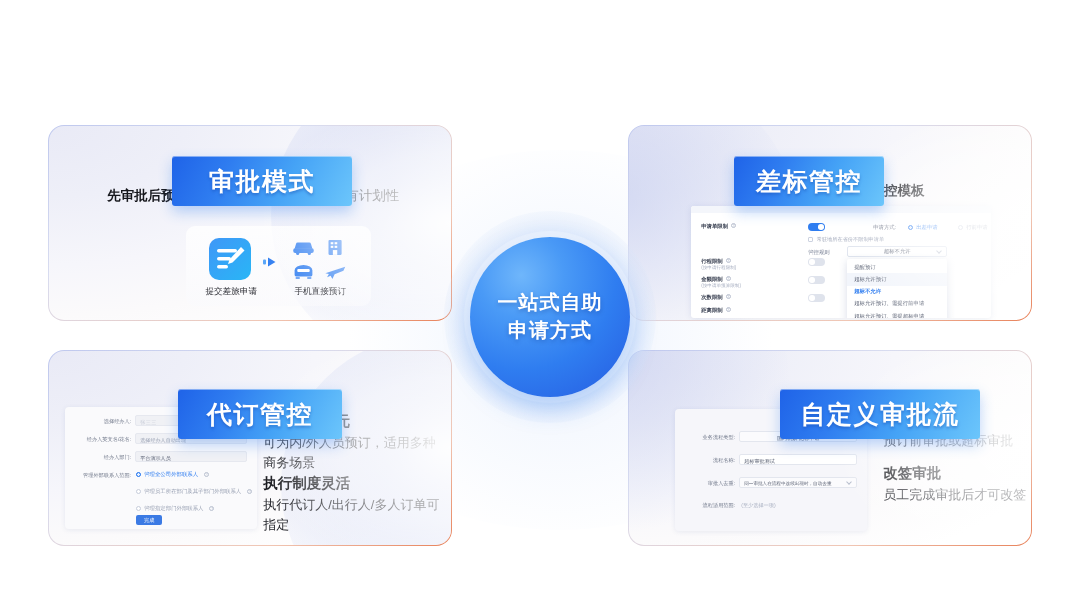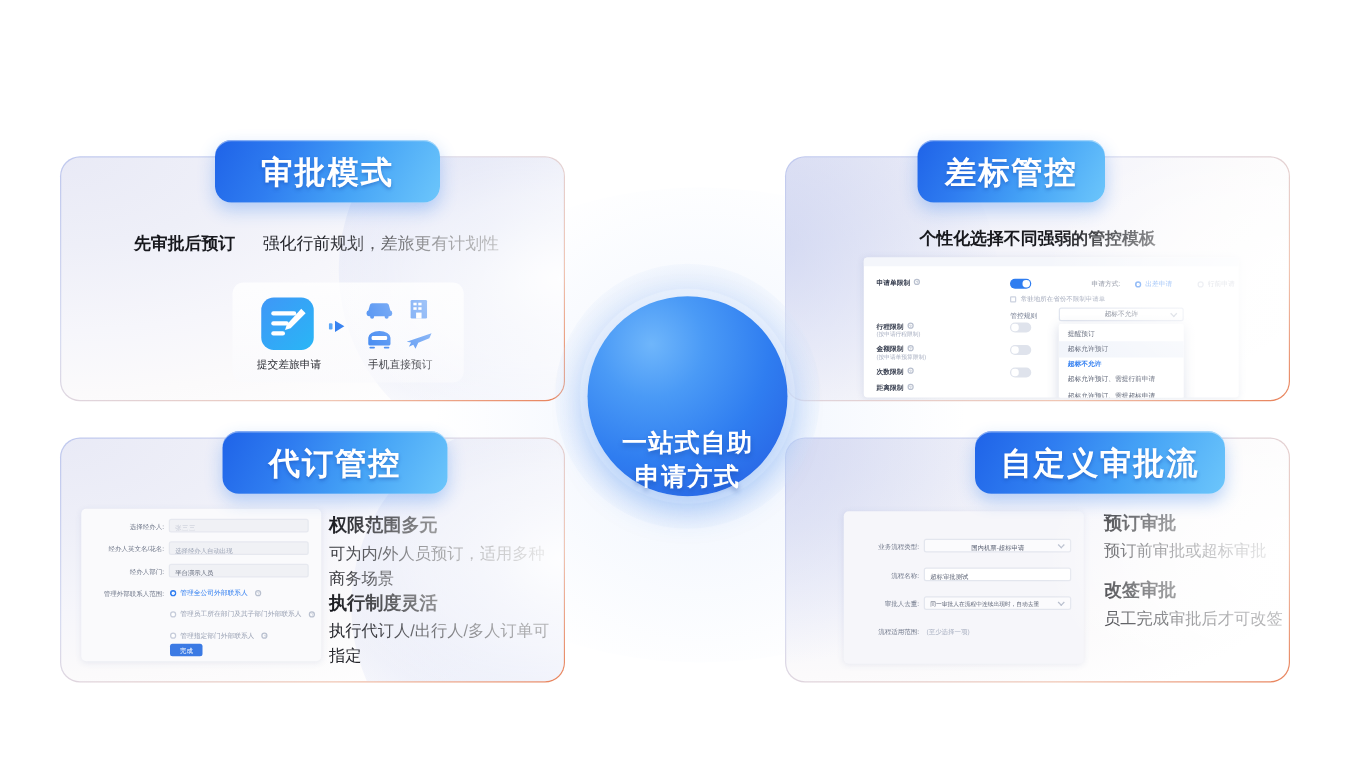--- a/index.html
+++ b/index.html
@@ -40,35 +40,36 @@
 
   #card-tl { left:48px;  top:125px; width:404px; height:196px; }
   #card-tr { left:628px; top:125px; width:404px; height:196px; }
   #card-bl { left:48px;  top:350px; width:404px; height:196px; }
   #card-br { left:628px; top:350px; width:404px; height:196px; }
 
   
   .pill {
     position: absolute;
     height: 50px;
-    border-radius: 13px;
+    border-radius: 3px;
     background: linear-gradient(118deg,#1f63e8 0%, #2f7df0 30%, #45a3f6 62%, #6cc6fb 100%);
     box-shadow: 0 6px 14px rgba(47,125,240,.32), 0 1px 0 rgba(255,255,255,.45) inset;
     display:flex; align-items:center; justify-content:center;
     z-index: 6;
+    margin-top: 44px;
   }
   .pill span {
     font-size: 25px; font-weight: 700; letter-spacing: 1.5px;
     color:#ffffff;
     text-shadow: 0 2px 3px rgba(22,70,170,.45);
     font-family: "Liberation Sans","DejaVu Sans",sans-serif;
   }
   #pill-tl { left:172px; top:112px; width:180px; }
   #pill-tr { left:734px; top:112px; width:150px; }
-  #pill-bl { left:178px; top:345px; width:180px; }
+  #pill-bl { left:178px; top:345px; width:164px; }
   #pill-br { left:780px; top:345px; width:200px; }
 
   
   .tl-head { position:absolute; left:58px; top:60px; white-space:nowrap; }
   .tl-head .b { font-size:13.5px; font-weight:700; color:#17181d; }
   .tl-head .n { font-size:13.5px; font-weight:400; color:#23242a; margin-left:22px; }
 
   .illus {
     position:absolute; left:137px; top:100px; width:185px; height:80px;
     border-radius:9px;
@@ -151,21 +152,21 @@
 
   
   #centerwrap { position:absolute; left:470px; top:237px; width:160px; height:160px; z-index:8; }
   #halo { position:absolute; inset:-26px;
           background: radial-gradient(circle, rgba(255,255,255,.0) 46%, rgba(214,228,250,.55) 58%, rgba(255,255,255,0) 76%);
           border-radius:50%; }
   #circle {
     position:absolute; inset:0; border-radius:50%;
     background: radial-gradient(circle at 32% 24%, #6fb6fb 0%, #4a9af6 26%, #2f7df0 58%, #2a6be8 80%, #2f86f2 100%);
     box-shadow: 0 10px 26px rgba(47,125,240,.35), 0 0 0 6px rgba(255,255,255,.30);
-    display:flex; align-items:center; justify-content:flex-end; flex-direction:column;
+    display:flex; align-items:center; justify-content:center; flex-direction:column;
   }
   #circle .cl {
     font-size:20px; font-weight:700; color:#fff; letter-spacing:1px; line-height:1.38;
     text-shadow:0 2px 4px rgba(20,60,150,.4);
   }
 
   .bgglow{ position:absolute; border-radius:50%; pointer-events:none; }
 </style>
 </head>
 <body>

